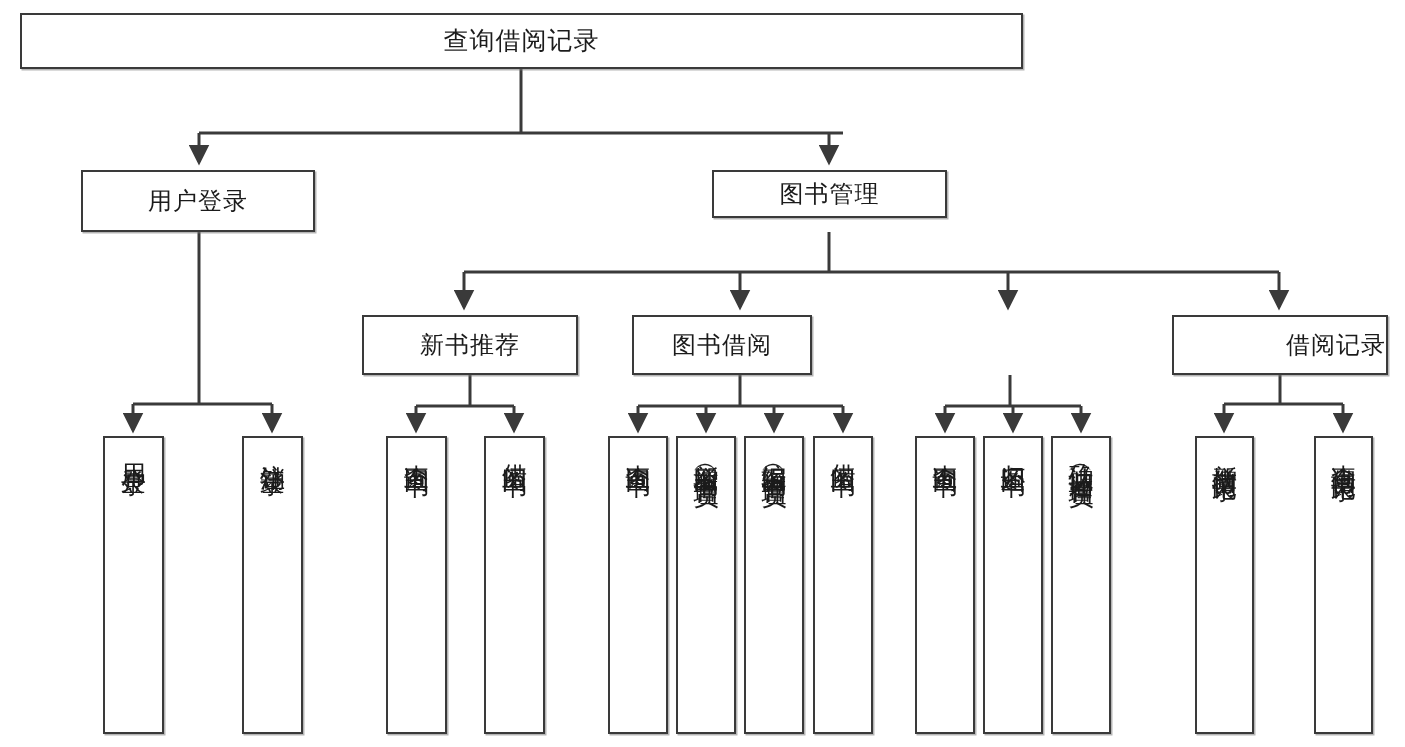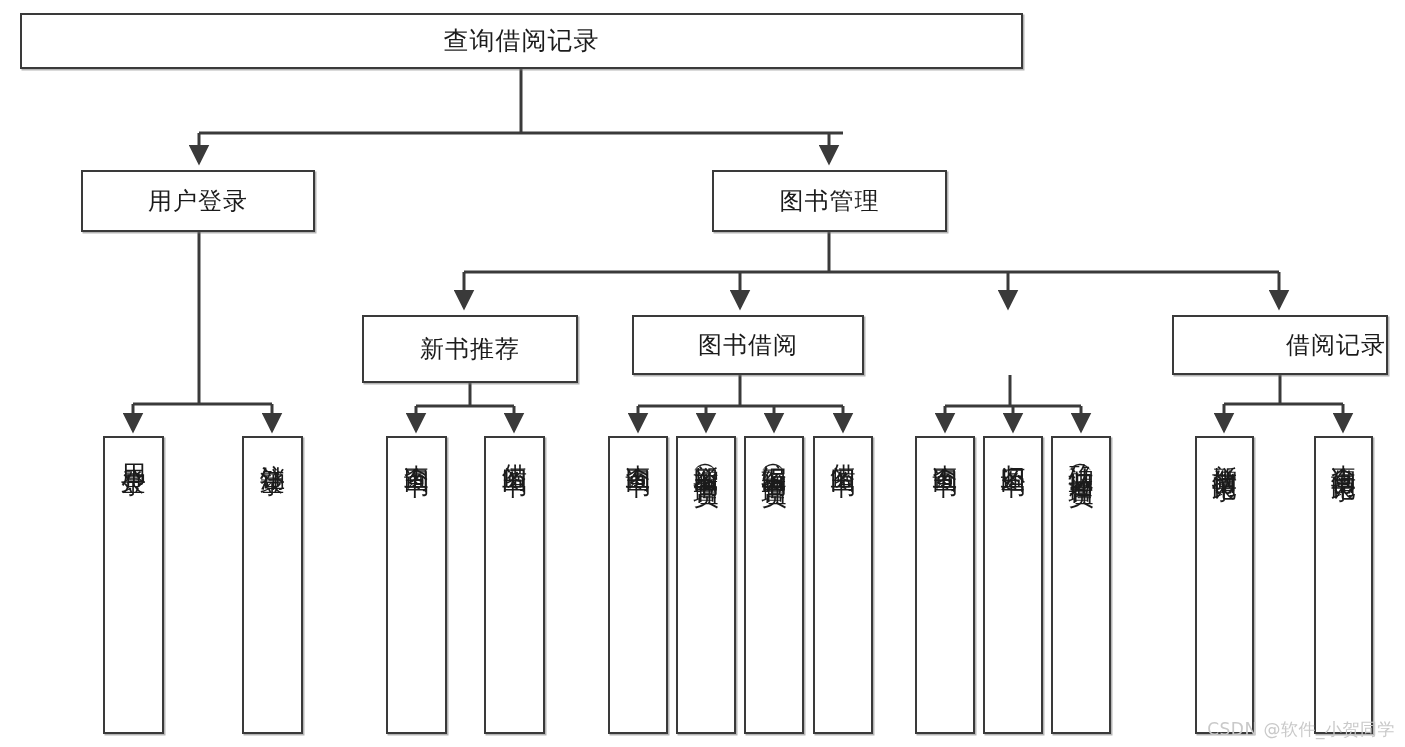--- a/index.html
+++ b/index.html
@@ -130,28 +130,28 @@
     </g>
   </svg>
 
   <div class="node horiz" id="node-root" style="left:20px; top:13px; width:1003px; height:56px;">
     <span class="node-label">查询借阅记录</span>
   </div>
 
   <div class="node horiz" style="left:81px; top:170px; width:234px; height:62px;">
     <span class="node-label">用户登录</span>
   </div>
-  <div class="node horiz" style="left:712px; top:170px; width:235px; height:62px;">
+  <div class="node horiz" style="left:712px; top:170px; width:235px; height:48px;">
     <span class="node-label">图书管理</span>
   </div>
 
-  <div class="node horiz" style="left:362px; top:315px; width:216px; height:68px;">
+  <div class="node horiz" style="left:362px; top:315px; width:216px; height:60px;">
     <span class="node-label">新书推荐</span>
   </div>
-  <div class="node horiz" style="left:632px; top:315px; width:232px; height:60px;">
+  <div class="node horiz" style="left:632px; top:315px; width:180px; height:60px;">
     <span class="node-label">图书借阅</span>
   </div>
   <div class="node horiz" style="left:1172px; top:315px; width:216px; height:60px;justify-content:flex-end;">
     <span class="node-label">借阅记录</span>
   </div>
 
   <div class="node vert" style="left:103px; top:436px; width:61px; height:298px;">
     <span class="node-label">用户登录</span>
   </div>
   <div class="node vert" style="left:242px; top:436px; width:61px; height:298px;">
@@ -188,15 +188,14 @@
     <span class="node-label">确认归还（管理员）</span>
   </div>
 
   <div class="node vert" style="left:1195px; top:436px; width:59px; height:298px;">
     <span class="node-label">新增借阅记录</span>
   </div>
   <div class="node vert" style="left:1314px; top:436px; width:59px; height:298px;">
     <span class="node-label">查询借阅记录</span>
   </div>
 
-  <div id="watermark">CSDN @软件_小贺同学</div>
 
 </div>
 
 </body></html>

